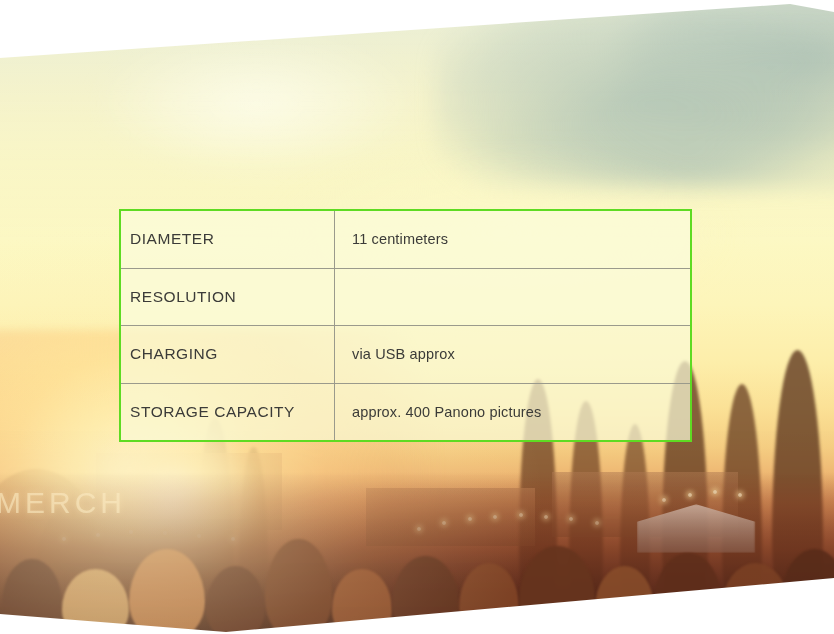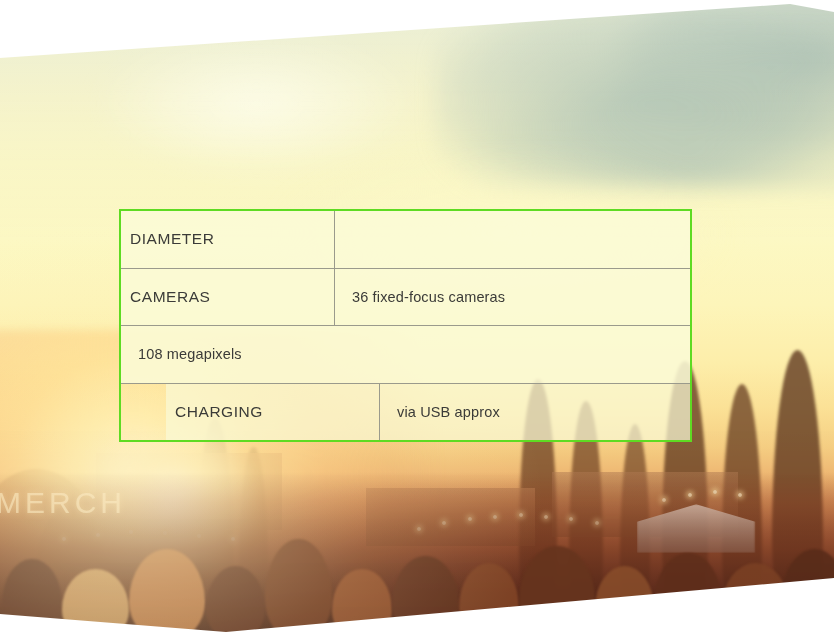--- a/index.html
+++ b/index.html
@@ -218,21 +218,21 @@
     align-items: center;
     background: rgba(250,250,214,0.88);
     border-bottom: 1px solid #9a9a8c;
     box-sizing: border-box;
   }
   .spec-row:last-child {
     border-bottom: none;
   }
   
   .spec-row.t1 { background: rgba(250,250,214,0.80); }
-  .spec-row.t2 { background: rgba(250,250,214,0.72); margin-left: 45px; }
+  .spec-row.t2 { background: rgba(250,250,214,0.72); }
   .spec-row.t3 { background: rgba(250,250,214,0.62); }
   .spec-label {
     width: 214px;
     box-sizing: border-box;
     padding-left: 9px;
     border-right: 1px solid #9a9a8c;
     font-size: 15.5px;
     font-weight: 300;
     letter-spacing: 0.55px;
     color: #3b3b38;
@@ -332,27 +332,28 @@
     <div id="merch-sign">MERCH</div>
 
     <div id="haze"></div>
     <div id="grade"></div>
   </div>
 
 
   <div id="spec-table">
     <div class="spec-row">
       <div class="spec-label">DIAMETER</div>
+      <div class="spec-value">11 centimeters</div>
     </div>
     <div class="spec-row">
-      <div class="spec-label">CAMERAS</div>
-      <div class="spec-value">36 fixed-focus cameras</div>
-    </div>
-    <div class="spec-row">
-      <div class="spec-value">108 megapixels</div>
+      <div class="spec-label">RESOLUTION</div>
     </div>
     <div class="spec-row t2">
       <div class="spec-label">CHARGING</div>
       <div class="spec-value">via USB approx</div>
     </div>
+    <div class="spec-row t2">
+      <div class="spec-label">STORAGE CAPACITY</div>
+      <div class="spec-value">approx. 400 Panono pictures</div>
+    </div>
   </div>
 
 </div>
 
 </body></html>

